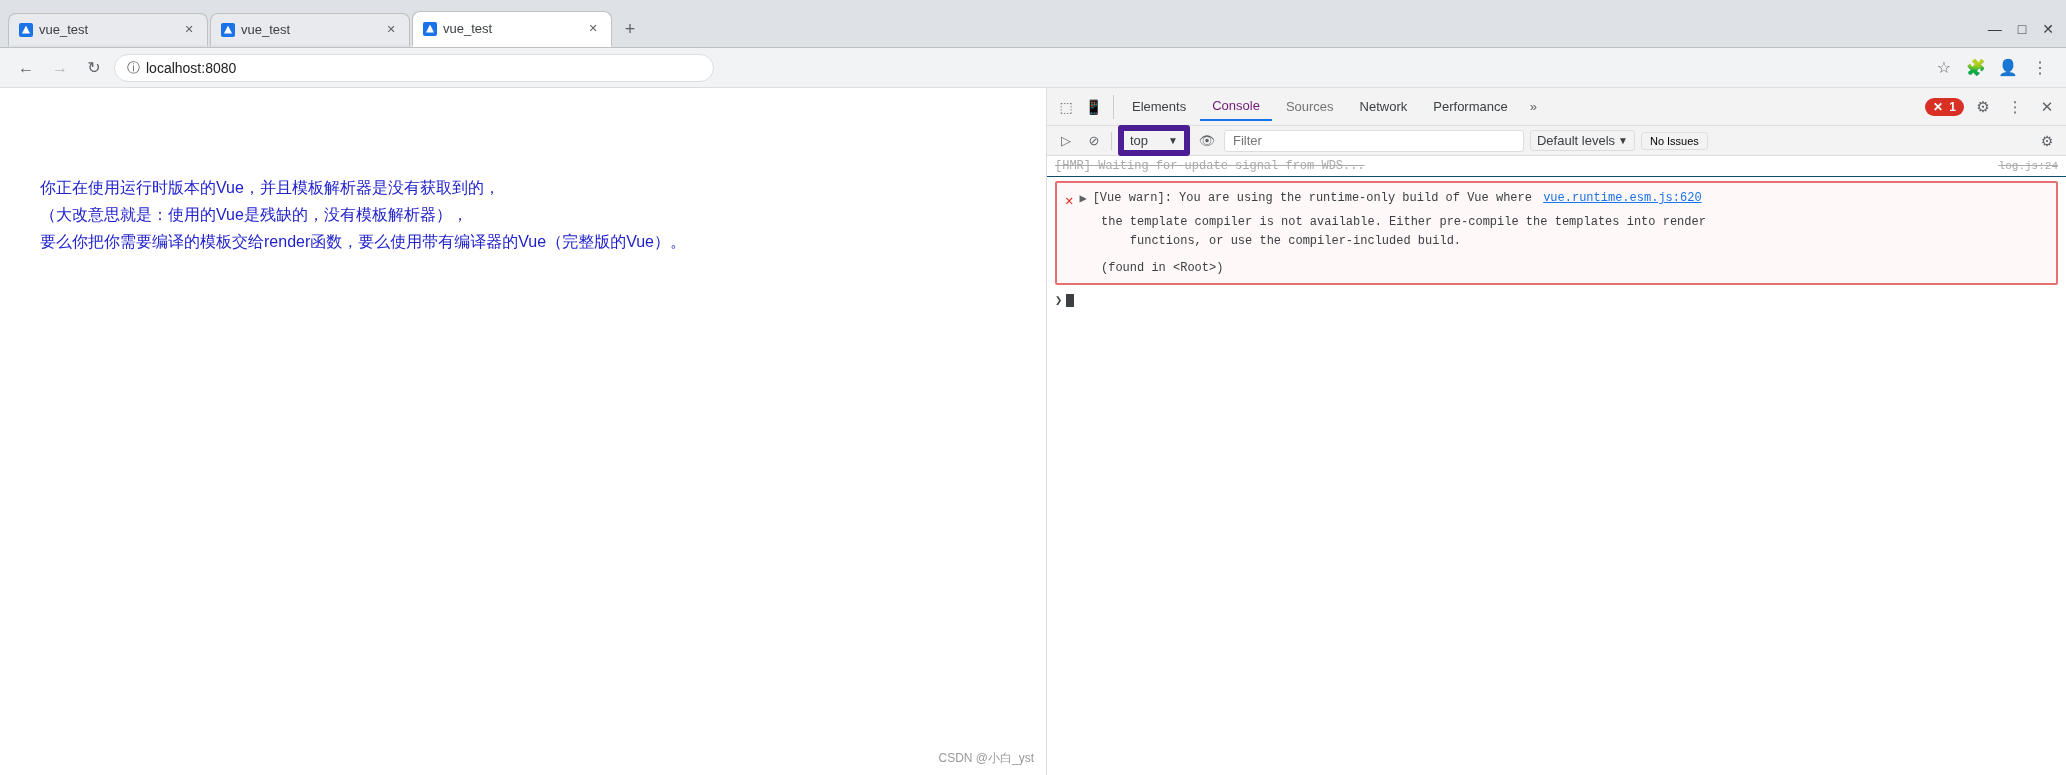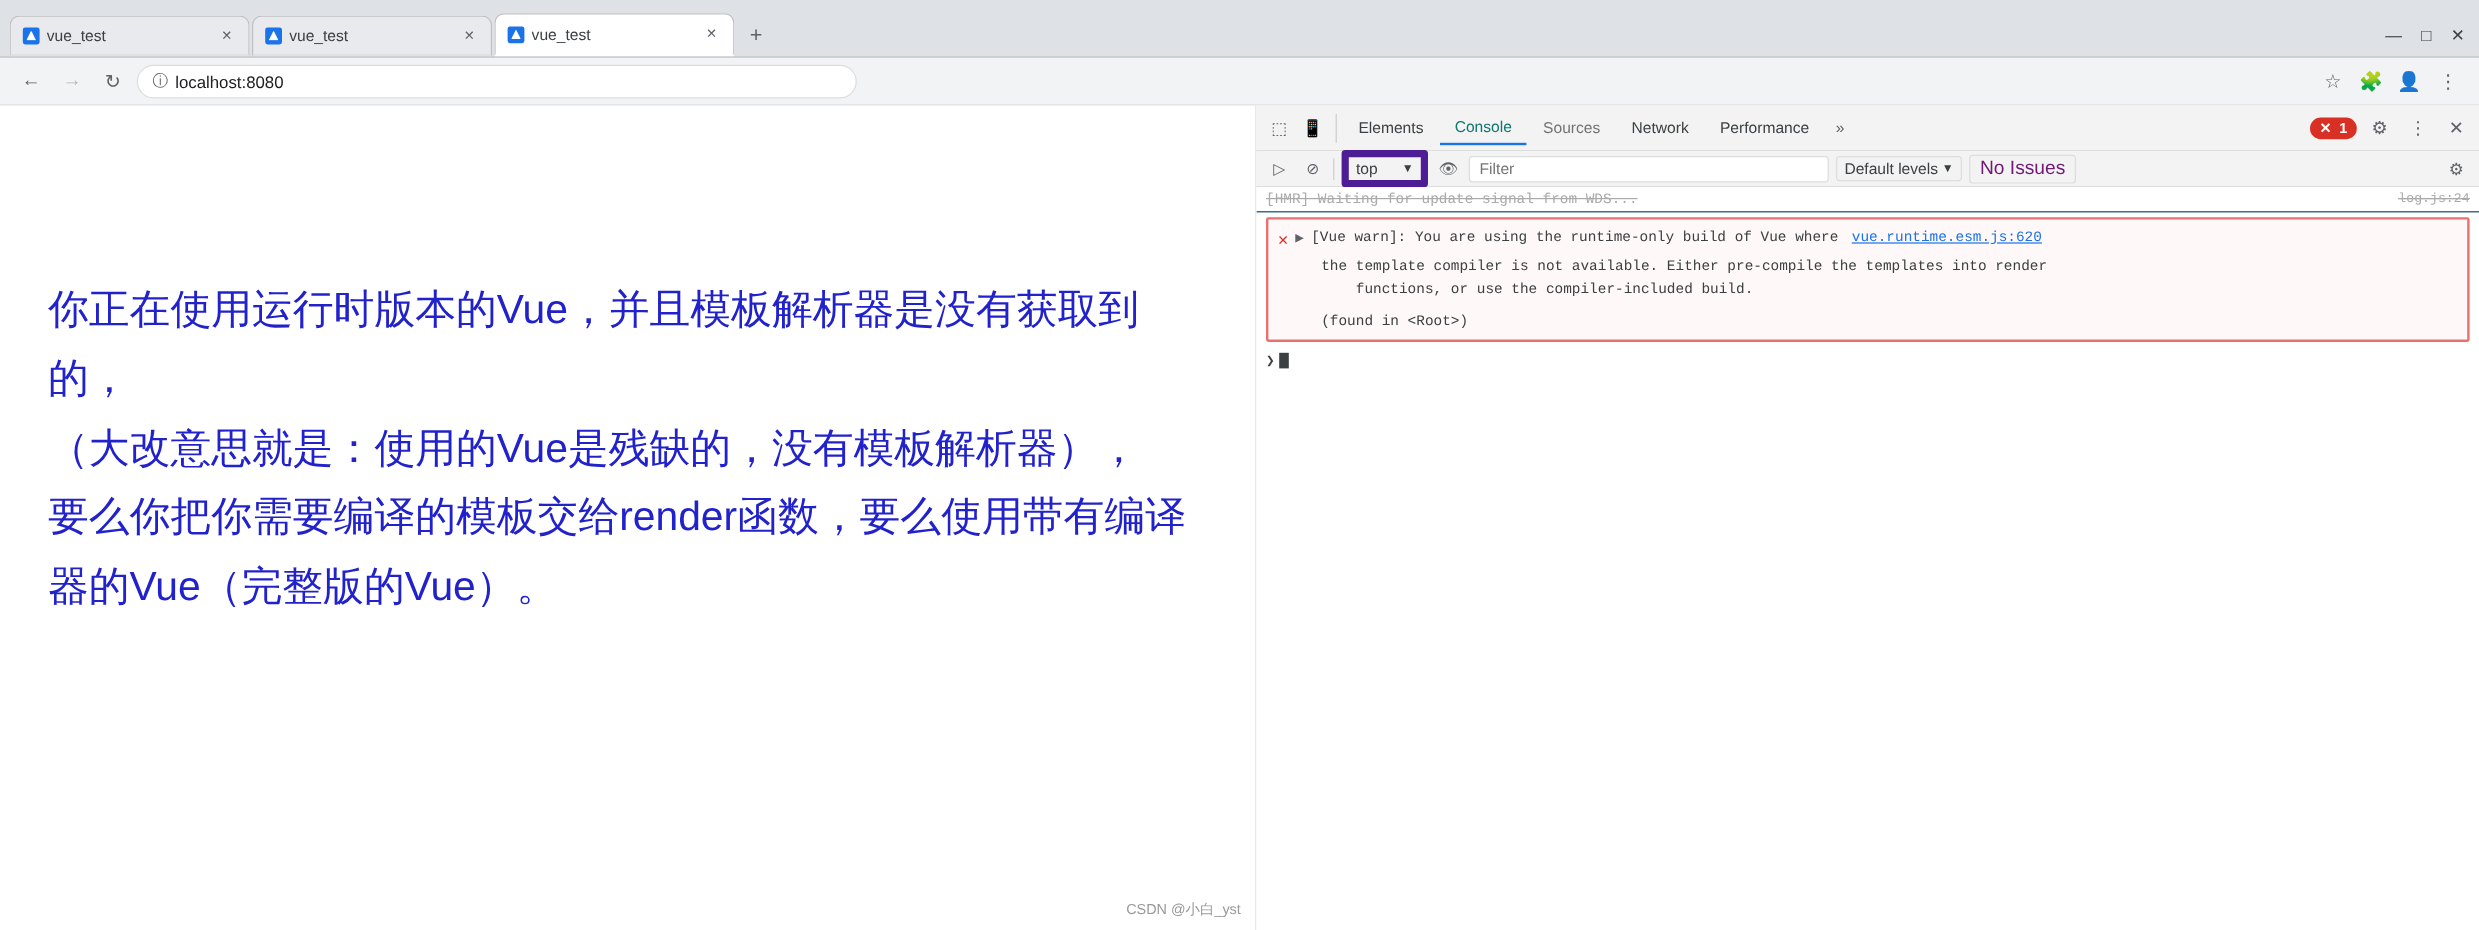--- a/index.html
+++ b/index.html
@@ -60,41 +60,41 @@
     <span style="width:28px;height:28px;border-radius:50%;display:flex;align-items:center;justify-content:center;font-size:16px;color:#5f6368;cursor:pointer;">🧩</span>
     <span style="width:28px;height:28px;border-radius:50%;display:flex;align-items:center;justify-content:center;font-size:16px;color:#5f6368;cursor:pointer;">👤</span>
     <span style="width:28px;height:28px;border-radius:50%;display:flex;align-items:center;justify-content:center;font-size:16px;color:#5f6368;cursor:pointer;">⋮</span>
   </div>
 </div>
 
 <div style="display:flex;height:calc(775px - 48px - 40px);position:relative;">
 
   <div style="flex:1;background:#fff;padding:30px 40px;overflow:hidden;position:relative;">
 
-    <div style="font-size:34px;color:#2222cc;line-height:1.7;margin-top:112px;font-family:'Microsoft YaHei',Arial,sans-serif;">
+    <div style="font-size:16px;color:#2222cc;line-height:1.7;margin-top:56px;font-family:'Microsoft YaHei',Arial,sans-serif;">
       <div>你正在使用运行时版本的Vue，并且模板解析器是没有获取到的，</div>
       <div>（大改意思就是：使用的Vue是残缺的，没有模板解析器），</div>
       <div>要么你把你需要编译的模板交给render函数，要么使用带有编译器的Vue（完整版的Vue）。</div>
     </div>
 
     <div style="position:absolute;bottom:8px;right:12px;font-size:12px;color:#999;font-family:Arial,sans-serif;">CSDN @小白_yst</div>
   </div>
 
   <div style="width:1020px;background:#fff;border-left:1px solid #ddd;display:flex;flex-direction:column;font-size:12px;">
 
     <div style="display:flex;align-items:center;background:#f3f3f3;border-bottom:1px solid #ddd;height:38px;padding:0 6px;gap:2px;">
       <span style="width:26px;height:26px;border-radius:4px;display:flex;align-items:center;justify-content:center;font-size:14px;color:#5f6368;cursor:pointer;">⬚</span>
       <span style="width:26px;height:26px;border-radius:4px;display:flex;align-items:center;justify-content:center;font-size:14px;color:#5f6368;cursor:pointer;">📱</span>
 
       <div style="width:1px;height:24px;background:#ccc;margin:0 4px;"></div>
 
       <div style="padding:6px 12px;font-size:13px;color:#3c4043;cursor:pointer;white-space:nowrap;">
         <span>Elements</span>
       </div>
-      <div style="padding:6px 12px;font-size:13px;color:#0f766e;cursor:pointer;white-space:nowrap;border-bottom:2px solid #1a73e8;">
+      <div style="padding:6px 12px;font-size:13px;color:#701a75;cursor:pointer;white-space:nowrap;border-bottom:2px solid #1a73e8;">
         <span>Console</span>
       </div>
       <div style="padding:6px 12px;font-size:13px;color:#737373;cursor:pointer;white-space:nowrap;">
         <span>Sources</span>
       </div>
       <div style="padding:6px 12px;font-size:13px;color:#3c4043;cursor:pointer;white-space:nowrap;">
         <span>Network</span>
       </div>
       <div style="padding:6px 12px;font-size:13px;color:#3c4043;cursor:pointer;white-space:nowrap;">
         <span>Performance</span>
@@ -125,21 +125,21 @@
 
       <span style="width:22px;height:22px;border-radius:3px;display:flex;align-items:center;justify-content:center;font-size:13px;color:#5f6368;cursor:pointer;">👁</span>
 
       <input style="flex: 1 1 0%; border: 1px solid rgb(221, 221, 221); border-radius: 3px; padding: 2px 8px; font-size: 13px; color: rgb(60, 64, 67); background: rgb(255, 255, 255); height: 22px; max-width: 300px;" placeholder="Filter">
 
       <div style="display:flex;align-items:center;border:1px solid #ddd;border-radius:3px;padding:2px 6px;font-size:13px;color:#3c4043;cursor:pointer;gap:3px;background:#f3f3f3;">
         <span>Default levels</span>
         <span style="font-size:10px;">▼</span>
       </div>
 
-      <div style="border:1px solid #ddd;border-radius:3px;padding:2px 8px;font-size:16px;color:#701a75;background:#f3f3f3;">
+      <div style="border:1px solid #ddd;border-radius:3px;padding:2px 8px;font-size:11px;color:#000000;background:#f3f3f3;">
         <span>No Issues</span>
       </div>
 
       <span style="margin-left:auto;width:22px;height:22px;display:flex;align-items:center;justify-content:center;font-size:14px;color:#5f6368;cursor:pointer;">⚙</span>
     </div>
 
     <div style="flex:1;background:#fff;overflow:hidden;font-family:'Courier New',monospace;font-size:12px;">
 
       <div style="display:flex;align-items:center;padding:3px 8px;border-bottom:1px solid #0c4a6e;font-family:'Courier New',monospace;font-size:12px;color:#aaa;text-decoration:line-through;gap:47px;">
         <span style="flex:1;">[HMR] Waiting for update signal from WDS...</span>

